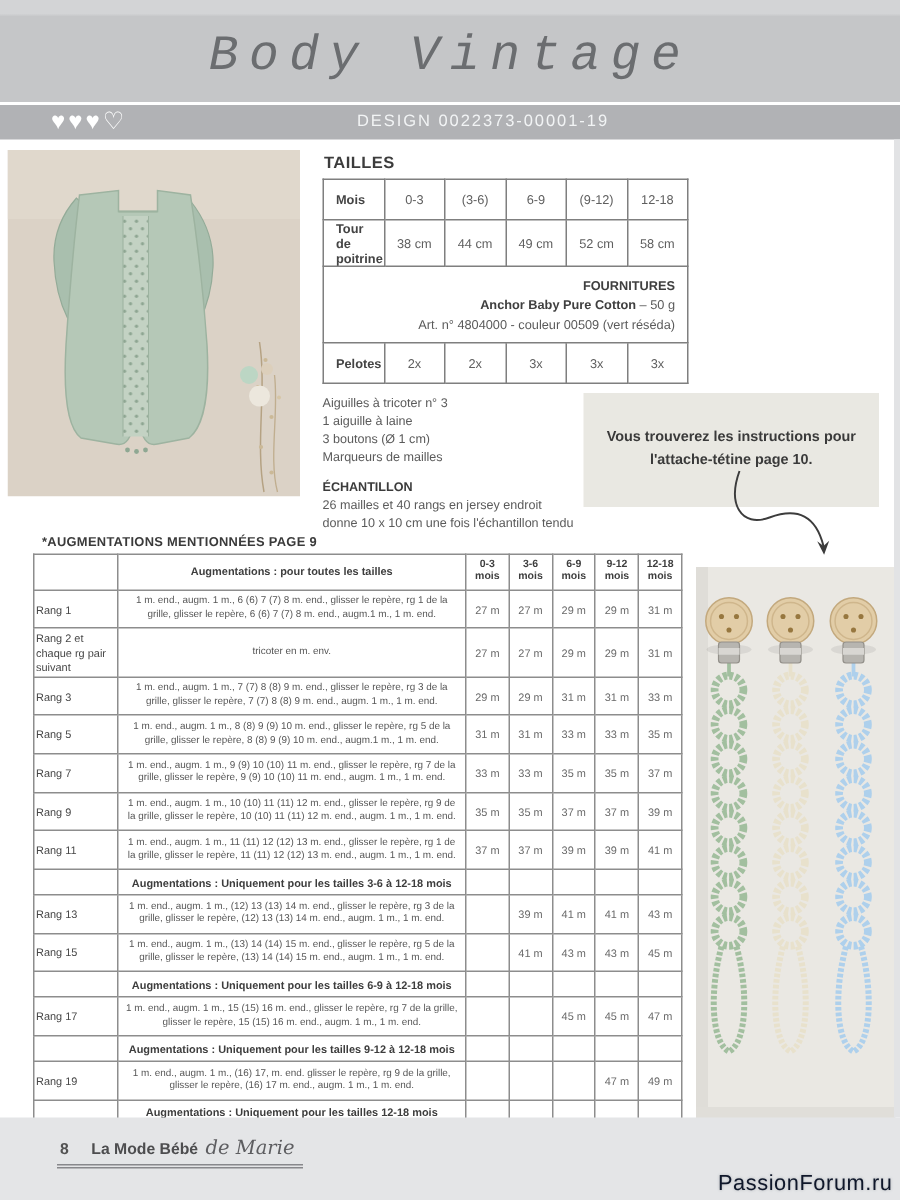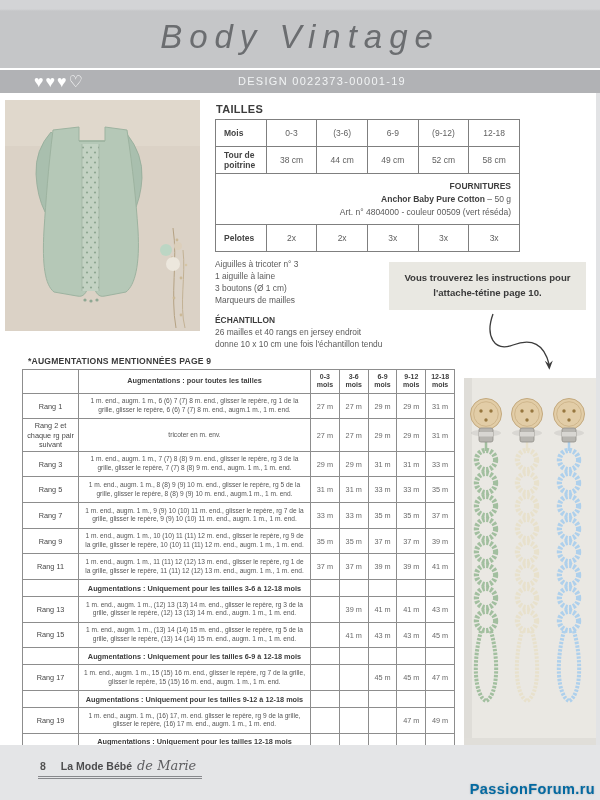--- a/index.html
+++ b/index.html
@@ -3,77 +3,77 @@
 <meta charset="utf-8">
 <style>
   html,body{margin:0;padding:0;}
   body{font-family:"Liberation Sans", sans-serif; background:#9a9a9c;}
   .page{position:relative;width:600px;height:800px;background:#ffffff;overflow:hidden;}
 
   
   .band-top{position:absolute;left:0;top:0;width:600px;height:68px;
     background:linear-gradient(180deg,#d3d4d6 0px,#d3d4d6 9px,#c5c6c8 11px,#c5c6c8 100%);
     display:flex;align-items:center;justify-content:center;}
-  .page-title{font-family:Liberation Sans, sans-serif;font-style:italic;font-size:33px;
+  .page-title{font-family:Liberation Mono, monospace;font-style:italic;font-size:33px;
     letter-spacing:7px;color:#6b6d70;padding-top:6px;}
   .band-design{position:absolute;left:0;top:70px;width:600px;height:23px;background:#b1b2b5;}
   .hearts{position:absolute;left:34px;top:1px;color:#ffffff;font-size:16px;letter-spacing:2px;line-height:22px;}
   .design-code{position:absolute;left:0;right:0;top:0;text-align:center;line-height:23px;
     color:#f2f4f5;font-size:11px;letter-spacing:1.3px;padding-left:44px;}
 
   
   .photo-left{position:absolute;left:5px;top:100px;width:195px;height:231px;}
   .photo-left svg{display:block;}
 
   
   .specs{position:absolute;left:215px;top:103px;width:306px;}
   .sec-label{font-size:11px;font-weight:bold;color:#3c3c3c;letter-spacing:.3px;margin:0 0 4px 1px;}
-  table.sizes{border-collapse:collapse;table-layout:fixed;width:305px;border-radius:16px;}
+  table.sizes{border-collapse:collapse;table-layout:fixed;width:244px;border-radius:16px;}
   table.sizes td{border:1px solid #7f7f7f;font-size:8.5px;color:#5f5f5f;text-align:center;
     vertical-align:middle;height:26px;padding:0 2px;}
   table.sizes td.lbl{text-align:left;padding-left:8px;font-weight:bold;color:#444;}
   table.sizes td.fournitures{height:auto;text-align:right;padding:6px 8px;line-height:1.5;color:#5a5a5a;}
   .fo-title,.fo-yarn{font-weight:bold;color:#3f3f3f;}
   .materials{margin-top:7px;font-size:8.4px;line-height:1.4;color:#5b5b5b;}
   .gauge{margin-top:9px;font-size:8.4px;line-height:1.4;color:#5b5b5b;}
   .gauge .g-title{font-weight:bold;color:#3c3c3c;}
 
   
   .notebox{position:absolute;left:389px;top:262px;width:197px;box-sizing:border-box;
-    background:#e9e8e2;padding:9px 8px;text-align:center;font-size:9.6px;font-weight:bold;
+    background:#e9e8e2;padding:23px 8px;text-align:center;font-size:9.6px;font-weight:bold;
     color:#3a3a3a;line-height:1.55;}
   .arrow-wrap{position:absolute;left:468px;top:312px;width:92px;height:62px;}
 
   
   .aug-title{position:absolute;left:28px;top:356px;font-size:8.6px;font-weight:bold;color:#3a3a3a;letter-spacing:.2px;}
   table.aug{position:absolute;left:22px;top:369px;border-collapse:collapse;table-layout:fixed;width:432px;}
   table.aug th, table.aug td{border:1px solid #8d8d8d;vertical-align:middle;}
   table.aug col.c-rang{width:56px;} table.aug col.c-desc{width:232px;} table.aug col.c-val{width:28.8px;}
   table.aug th{font-size:7.3px;color:#3e3e3e;padding:3px 2px;line-height:1.2;margin-top:20px;}
   table.aug th.size-h{font-size:7px;}
-  table.aug td.rang{font-size:7.3px;text-align:center;color:#474747;padding:2px 1px;line-height:1.25;}
+  table.aug td.rang{font-size:7.3px;text-align:left;color:#474747;padding:2px 1px;line-height:1.25;}
   table.aug td.desc{font-size:6.6px;text-align:center;color:#565656;padding:3.5px 5px;line-height:1.34;}
   table.aug td.sub{font-size:7.3px;font-weight:bold;text-align:center;color:#3d3d3d;padding:3.5px 2px;}
   table.aug td.val{font-size:7.3px;text-align:center;color:#6a6a6a;}
 
   
   .photo-right{position:absolute;left:464px;top:378px;width:133px;height:374px;}
   .photo-right svg{display:block;}
   .edge-right{position:absolute;right:0;top:93px;height:652px;width:4px;background:#e2e3e5;}
 
   
   .footer{position:absolute;left:0;top:745px;width:600px;height:55px;background:#e4e5e7;}
   .brandline{position:absolute;left:38px;top:13px;display:flex;align-items:baseline;
     padding:0 6px 3px 2px;border-bottom:1.4px solid #87888c;position:absolute;}
   .brandline::after{content:"";position:absolute;left:0;right:0;bottom:-3px;height:1.2px;background:#87888c;}
   .pageno{font-size:10.5px;font-weight:bold;color:#525252;margin-right:15px;}
   .brand{font-size:10.5px;font-weight:bold;color:#4d4d4f;}
   .brand-script{font-family:"DejaVu Serif", serif;font-style:italic;font-size:13px;color:#5d5d60;margin-left:5px;}
-  .watermark{position:absolute;right:5px;bottom:3px;font-size:14.5px;font-weight:bold;
-    color:#0369a1;text-shadow:0 0 2px #a9aeb3;letter-spacing:.4px;}
+  .watermark{position:absolute;right:5px;bottom:3px;font-size:14.5px;font-weight:normal;
+    color:#0f172a;text-shadow:0 0 2px #a9aeb3;letter-spacing:.4px;}
 </style>
 </head>
 <body>
 
 <div class="page">
 
   <div class="band-top">
     <div class="page-title">Body Vintage</div>
   </div>
 

